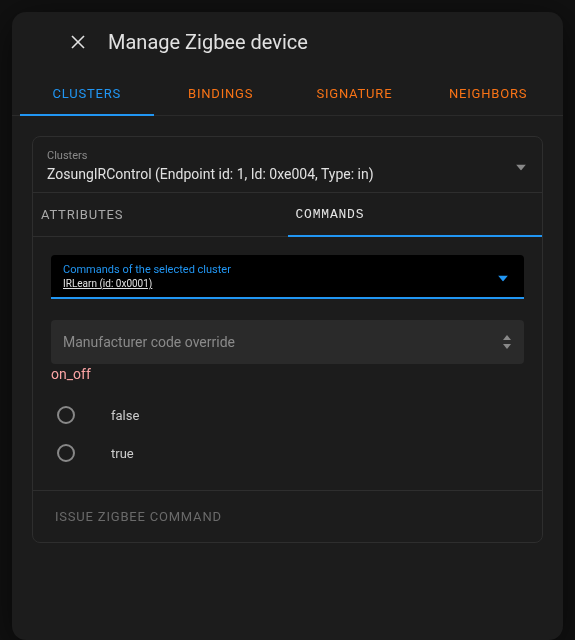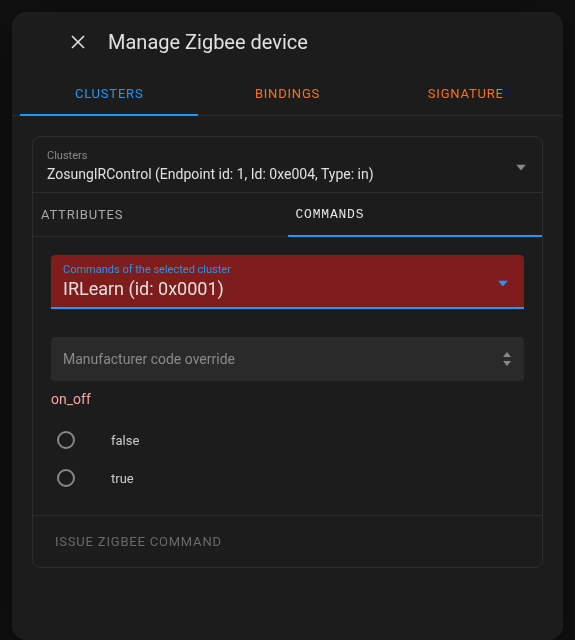--- a/index.html
+++ b/index.html
@@ -121,43 +121,44 @@
     content: "";
     position: absolute;
     left: 0; right: 0; bottom: -1px;
     height: 2px;
     background: #2196f3;
   }
   .inner {
     padding: 18px;
   }
   .cmd-select {
-    background: #7f1d1d;
+    background: #000000;
     border-radius: 4px 4px 0 0;
     border-bottom: 2px solid #2196f3;
     padding: 8px 11px 8px 12px;
     position: relative;
-    margin-bottom: 28px;
+    margin-bottom: 21px;
     cursor: pointer;
   }
   .cmd-select .label {
     font-size: 11px;
     color: #2196f3;
     margin-bottom: 2px;
   }
   .cmd-select .value {
-    font-size: 18px;
-    color: #e1e1e1;
+    font-size: 10px;
+    color: #e1e1e1;
+    text-decoration: underline;
   }
   .mfr-input {
     background: #2a2a2a;
     border-radius: 4px;
     padding: 14px 12px;
     position: relative;
-    margin-bottom: 10px;
+    margin-bottom: 2px;
     cursor: text;
   }
   .mfr-input .placeholder {
     font-size: 14px;
     color: #8a8a8a;
   }
   .stepper {
     position: absolute;
     right: 12px;
     top: 50%;
@@ -210,20 +211,21 @@
           <line x1="20" y1="4" x2="4" y2="20"></line>
         </svg>
     </div>
     <div class="dialog-title">Manage Zigbee device</div>
   </div>
 
   <div class="tabs">
     <div class="tab active">CLUSTERS</div>
     <div class="tab">BINDINGS</div>
     <div class="tab">SIGNATURE</div>
+    <div class="tab">NEIGHBORS</div>
   </div>
 
   <div class="content">
     <div class="panel">
 
       <div class="cluster-select">
         <div class="label">Clusters</div>
         <div class="value">ZosungIRControl (Endpoint id: 1, Id: 0xe004, Type: in)</div>
         <div class="dropdown-caret">
           <svg width="10" height="6" viewBox="0 0 10 6" fill="currentColor">

